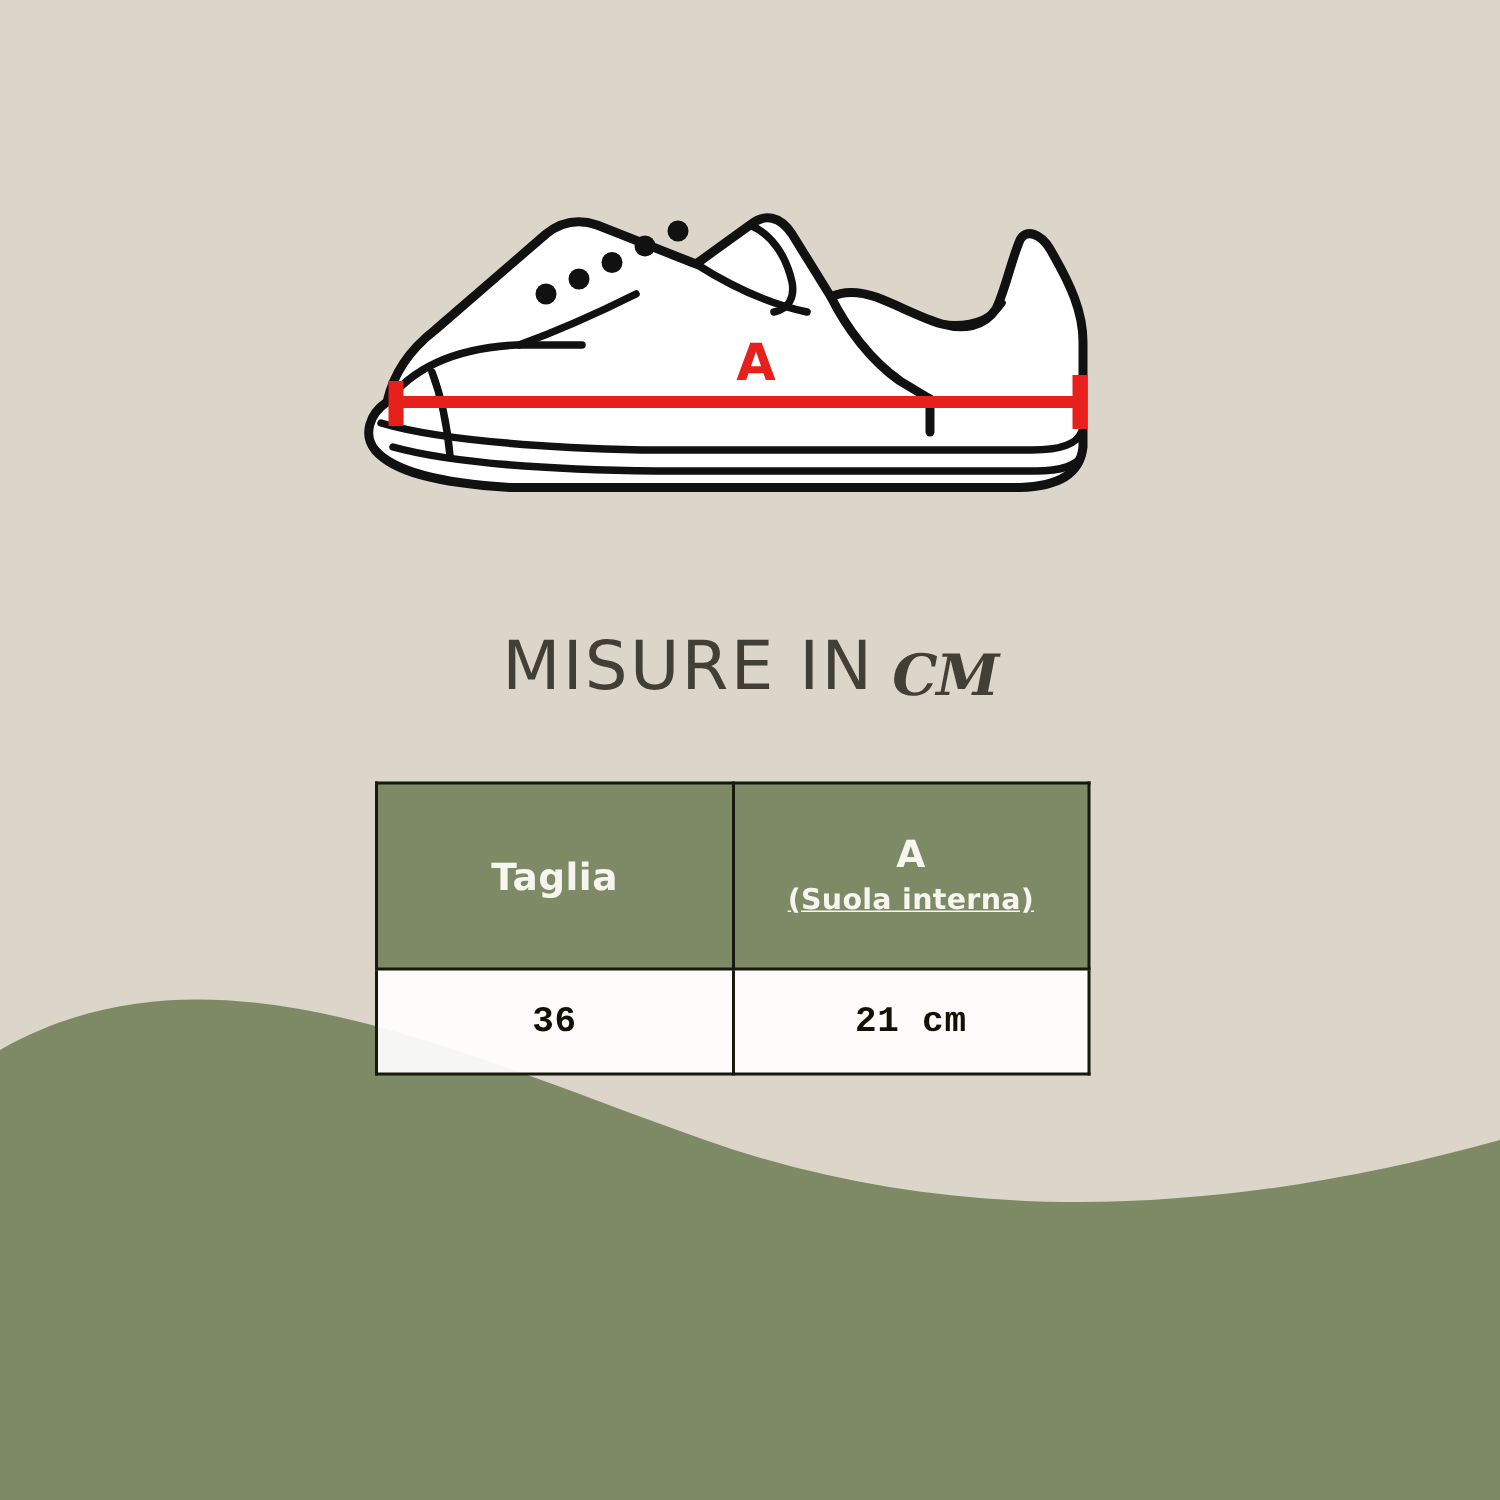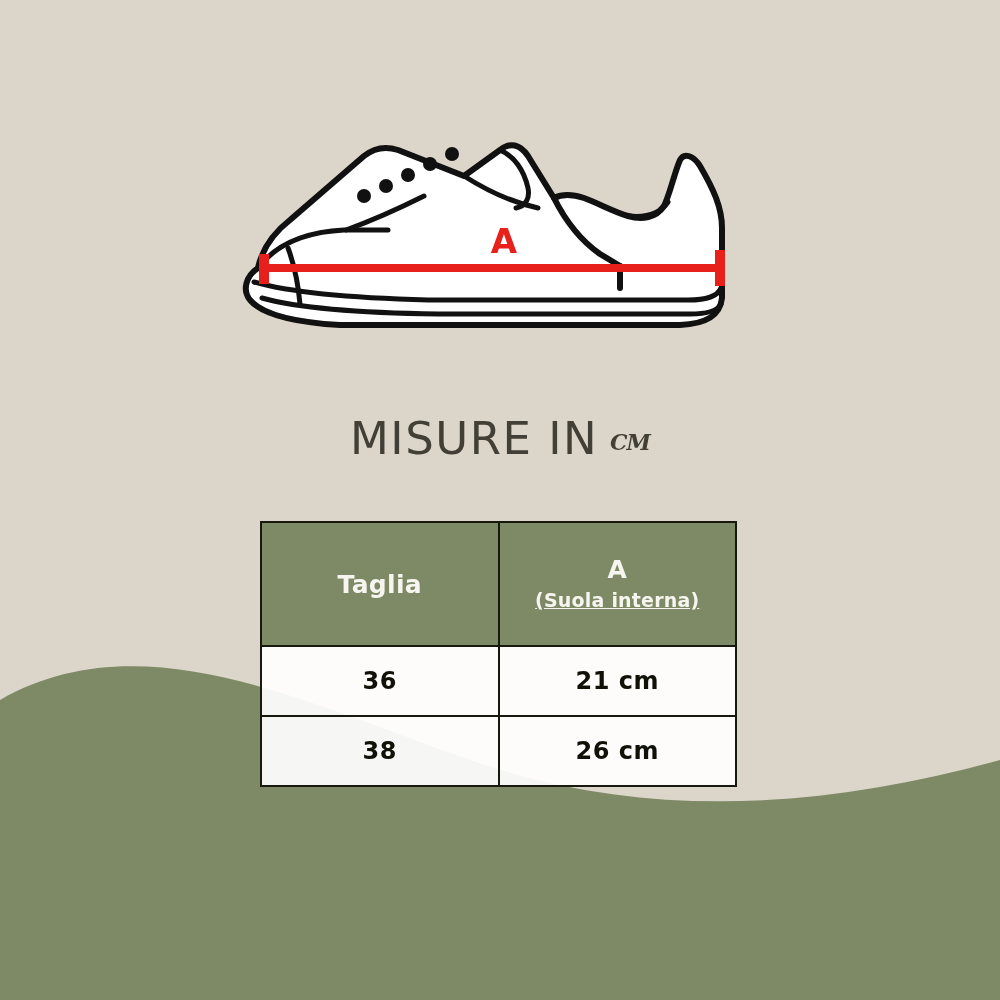--- a/index.html
+++ b/index.html
@@ -38,31 +38,31 @@
     font-weight:normal;
     font-size:45px;
     letter-spacing:1.5px;
     color:#413F36;
     vertical-align:middle;
   }
   .title-unit{
     font-family:"DejaVu Serif", serif;
     font-style:italic;
     font-weight:bold;
-    font-size:32px;
+    font-size:54px;
     color:#413F36;
     vertical-align:middle;
     margin-left:12px;
     font-variant:small-caps;
     letter-spacing:-1px;
   }
   
   .size-table{
     position:absolute;
-    left:260px;top:521px;
+    left:250px;top:521px;
     width:477px;
     border-collapse:collapse;
     table-layout:fixed;
   }
   .size-table td,.size-table th{
     border:2.5px solid #17190F;
     text-align:center;
     padding:0;
     font-family:"DejaVu Sans", sans-serif;
   }
@@ -92,20 +92,21 @@
     font-size:25px;
     letter-spacing:.3px;
   }
   .size-table tbody td{
     background:rgba(255,255,255,.93);
     color:#101208;
     height:68px;
     font-size:24px;
     font-weight:bold;
     letter-spacing:.5px;
+    font-family:Liberation Mono, monospace;
   }
   .col-a{width:50%;}
   .col-b{width:50%;}
 </style>
 </head>
 <body>
 
 <div id="stage">
 
   <svg class="bg-layer" viewBox="0 0 1000 1000" preserveAspectRatio="none">
@@ -188,20 +189,16 @@
           <span class="hdr-main">A</span>
           <span class="hdr-sub">(Suola interna)</span>
         </th>
       </tr>
     </thead>
     <tbody>
       <tr>
         <td>36</td>
         <td>21 cm</td>
       </tr>
-      <tr>
-        <td>38</td>
-        <td>26 cm</td>
-      </tr>
     </tbody>
   </table>
 
 </div>
 
 </body></html>

